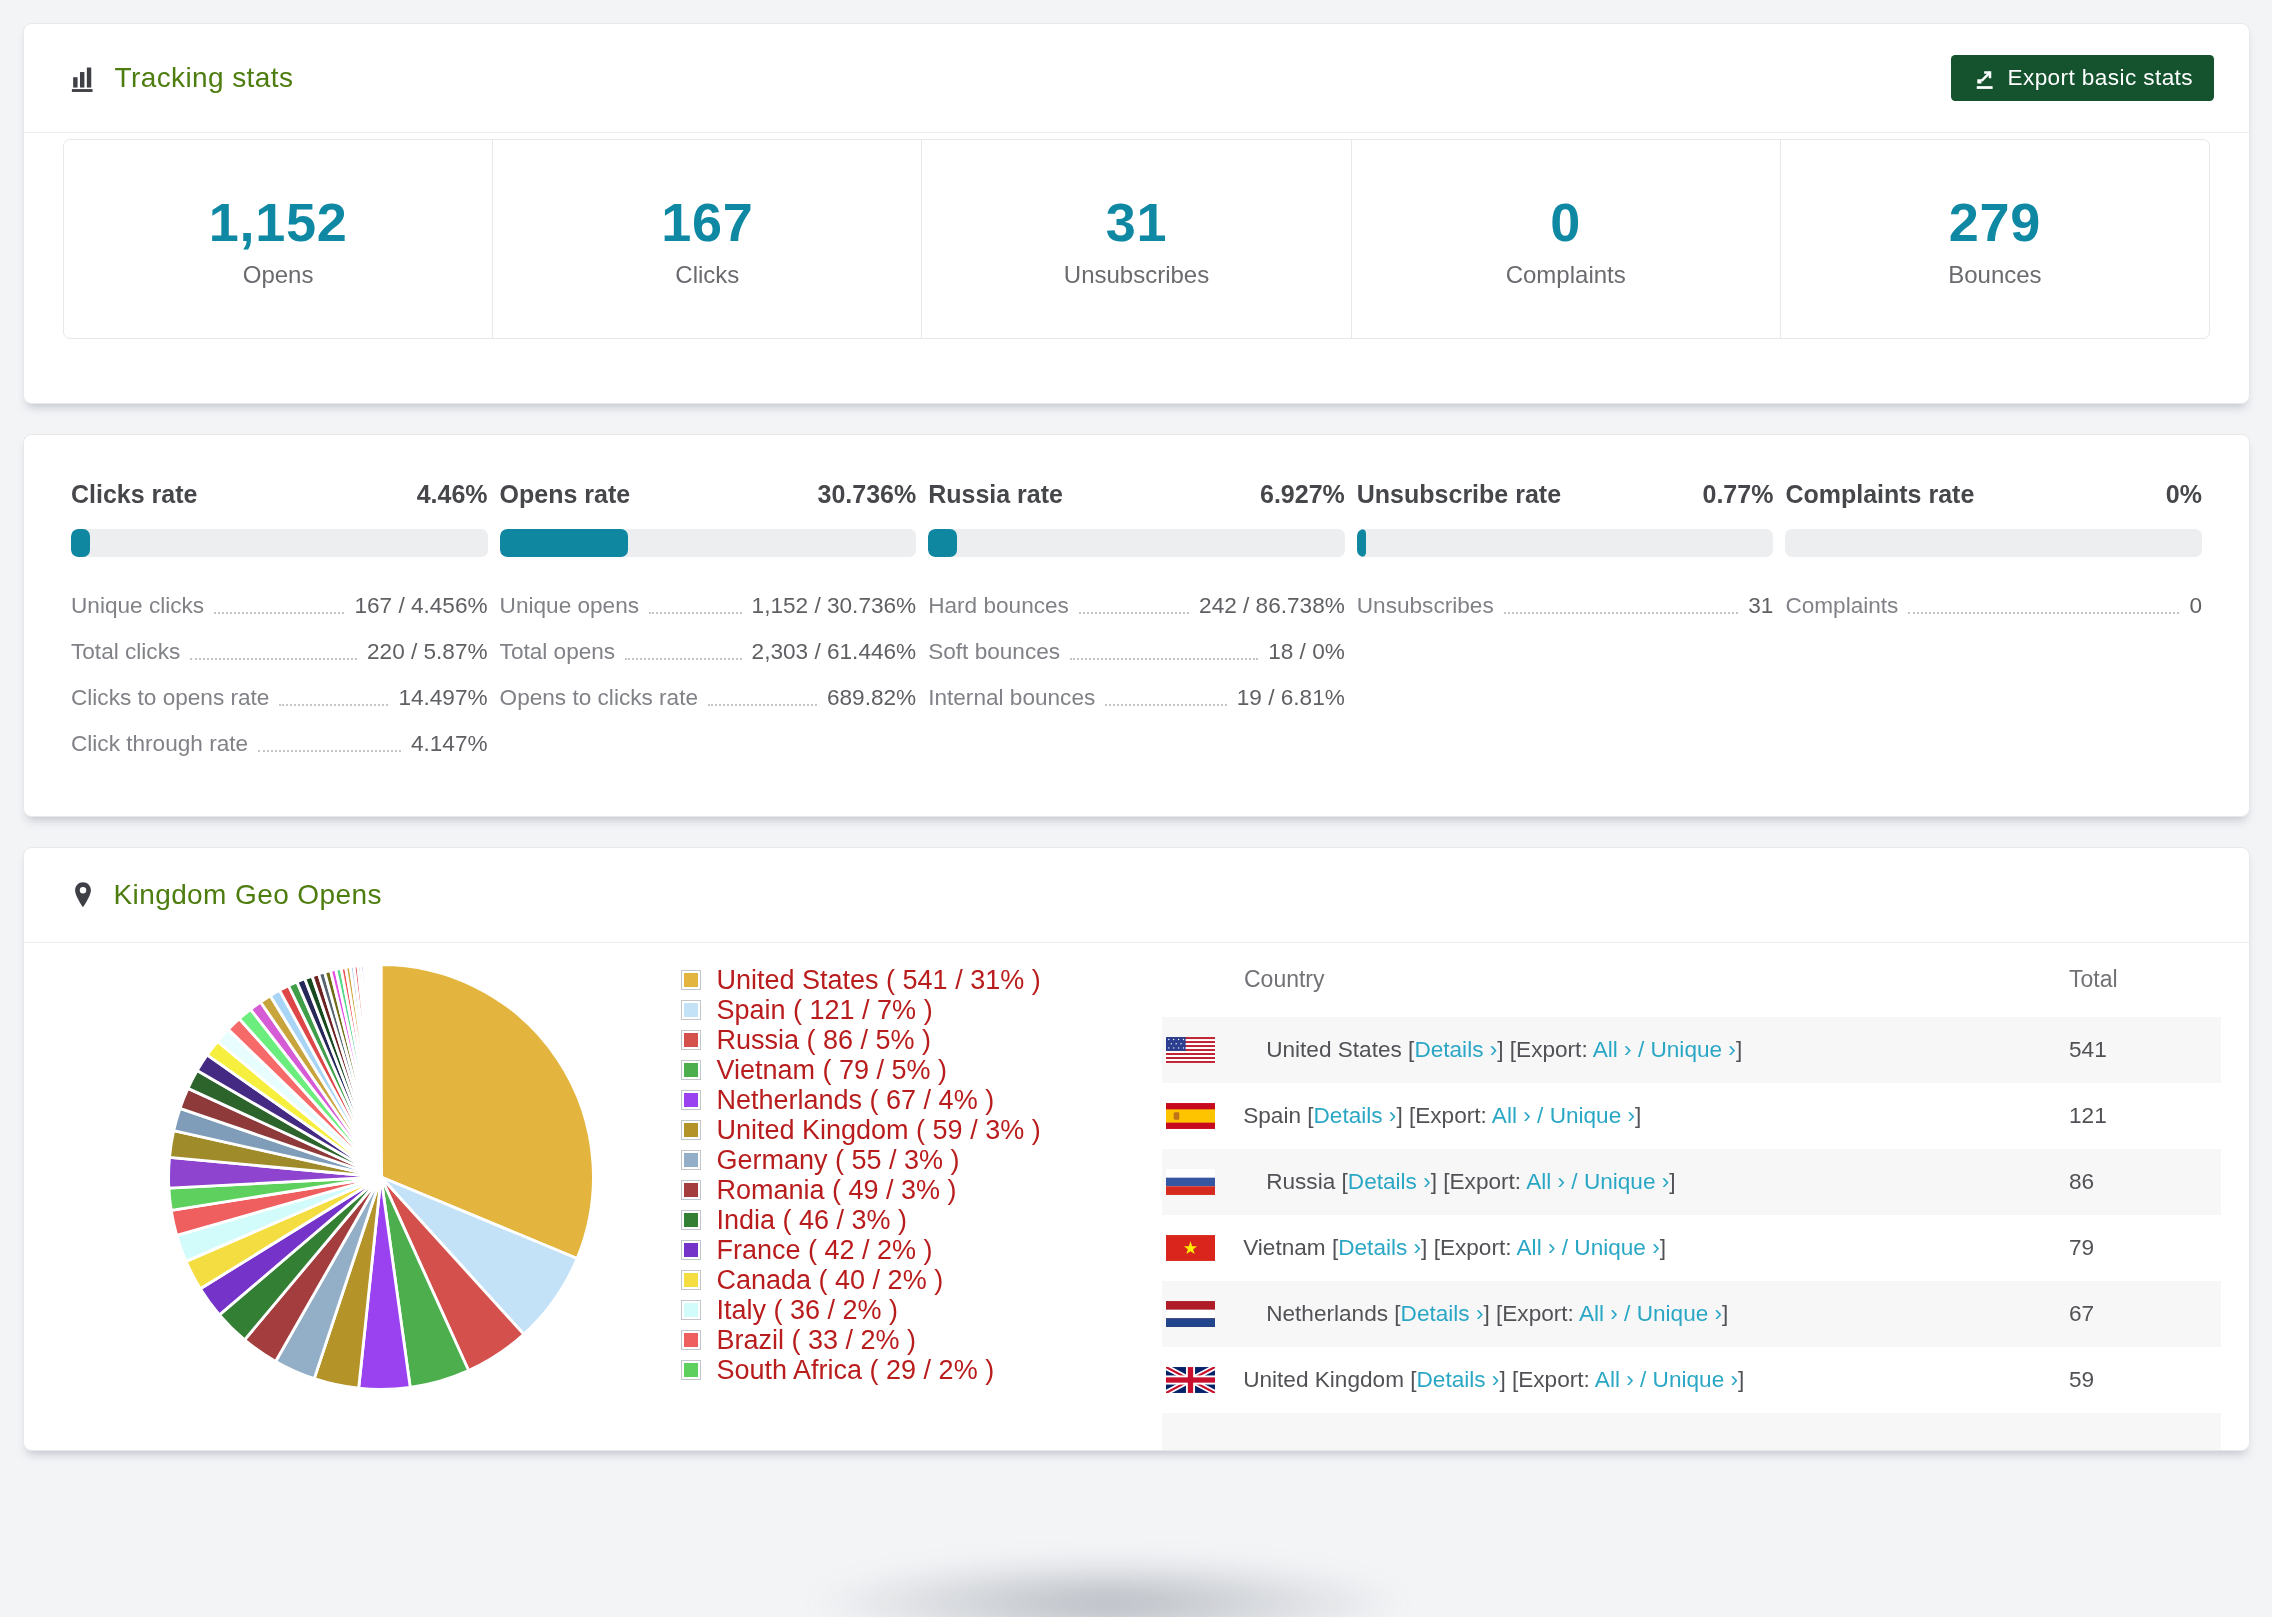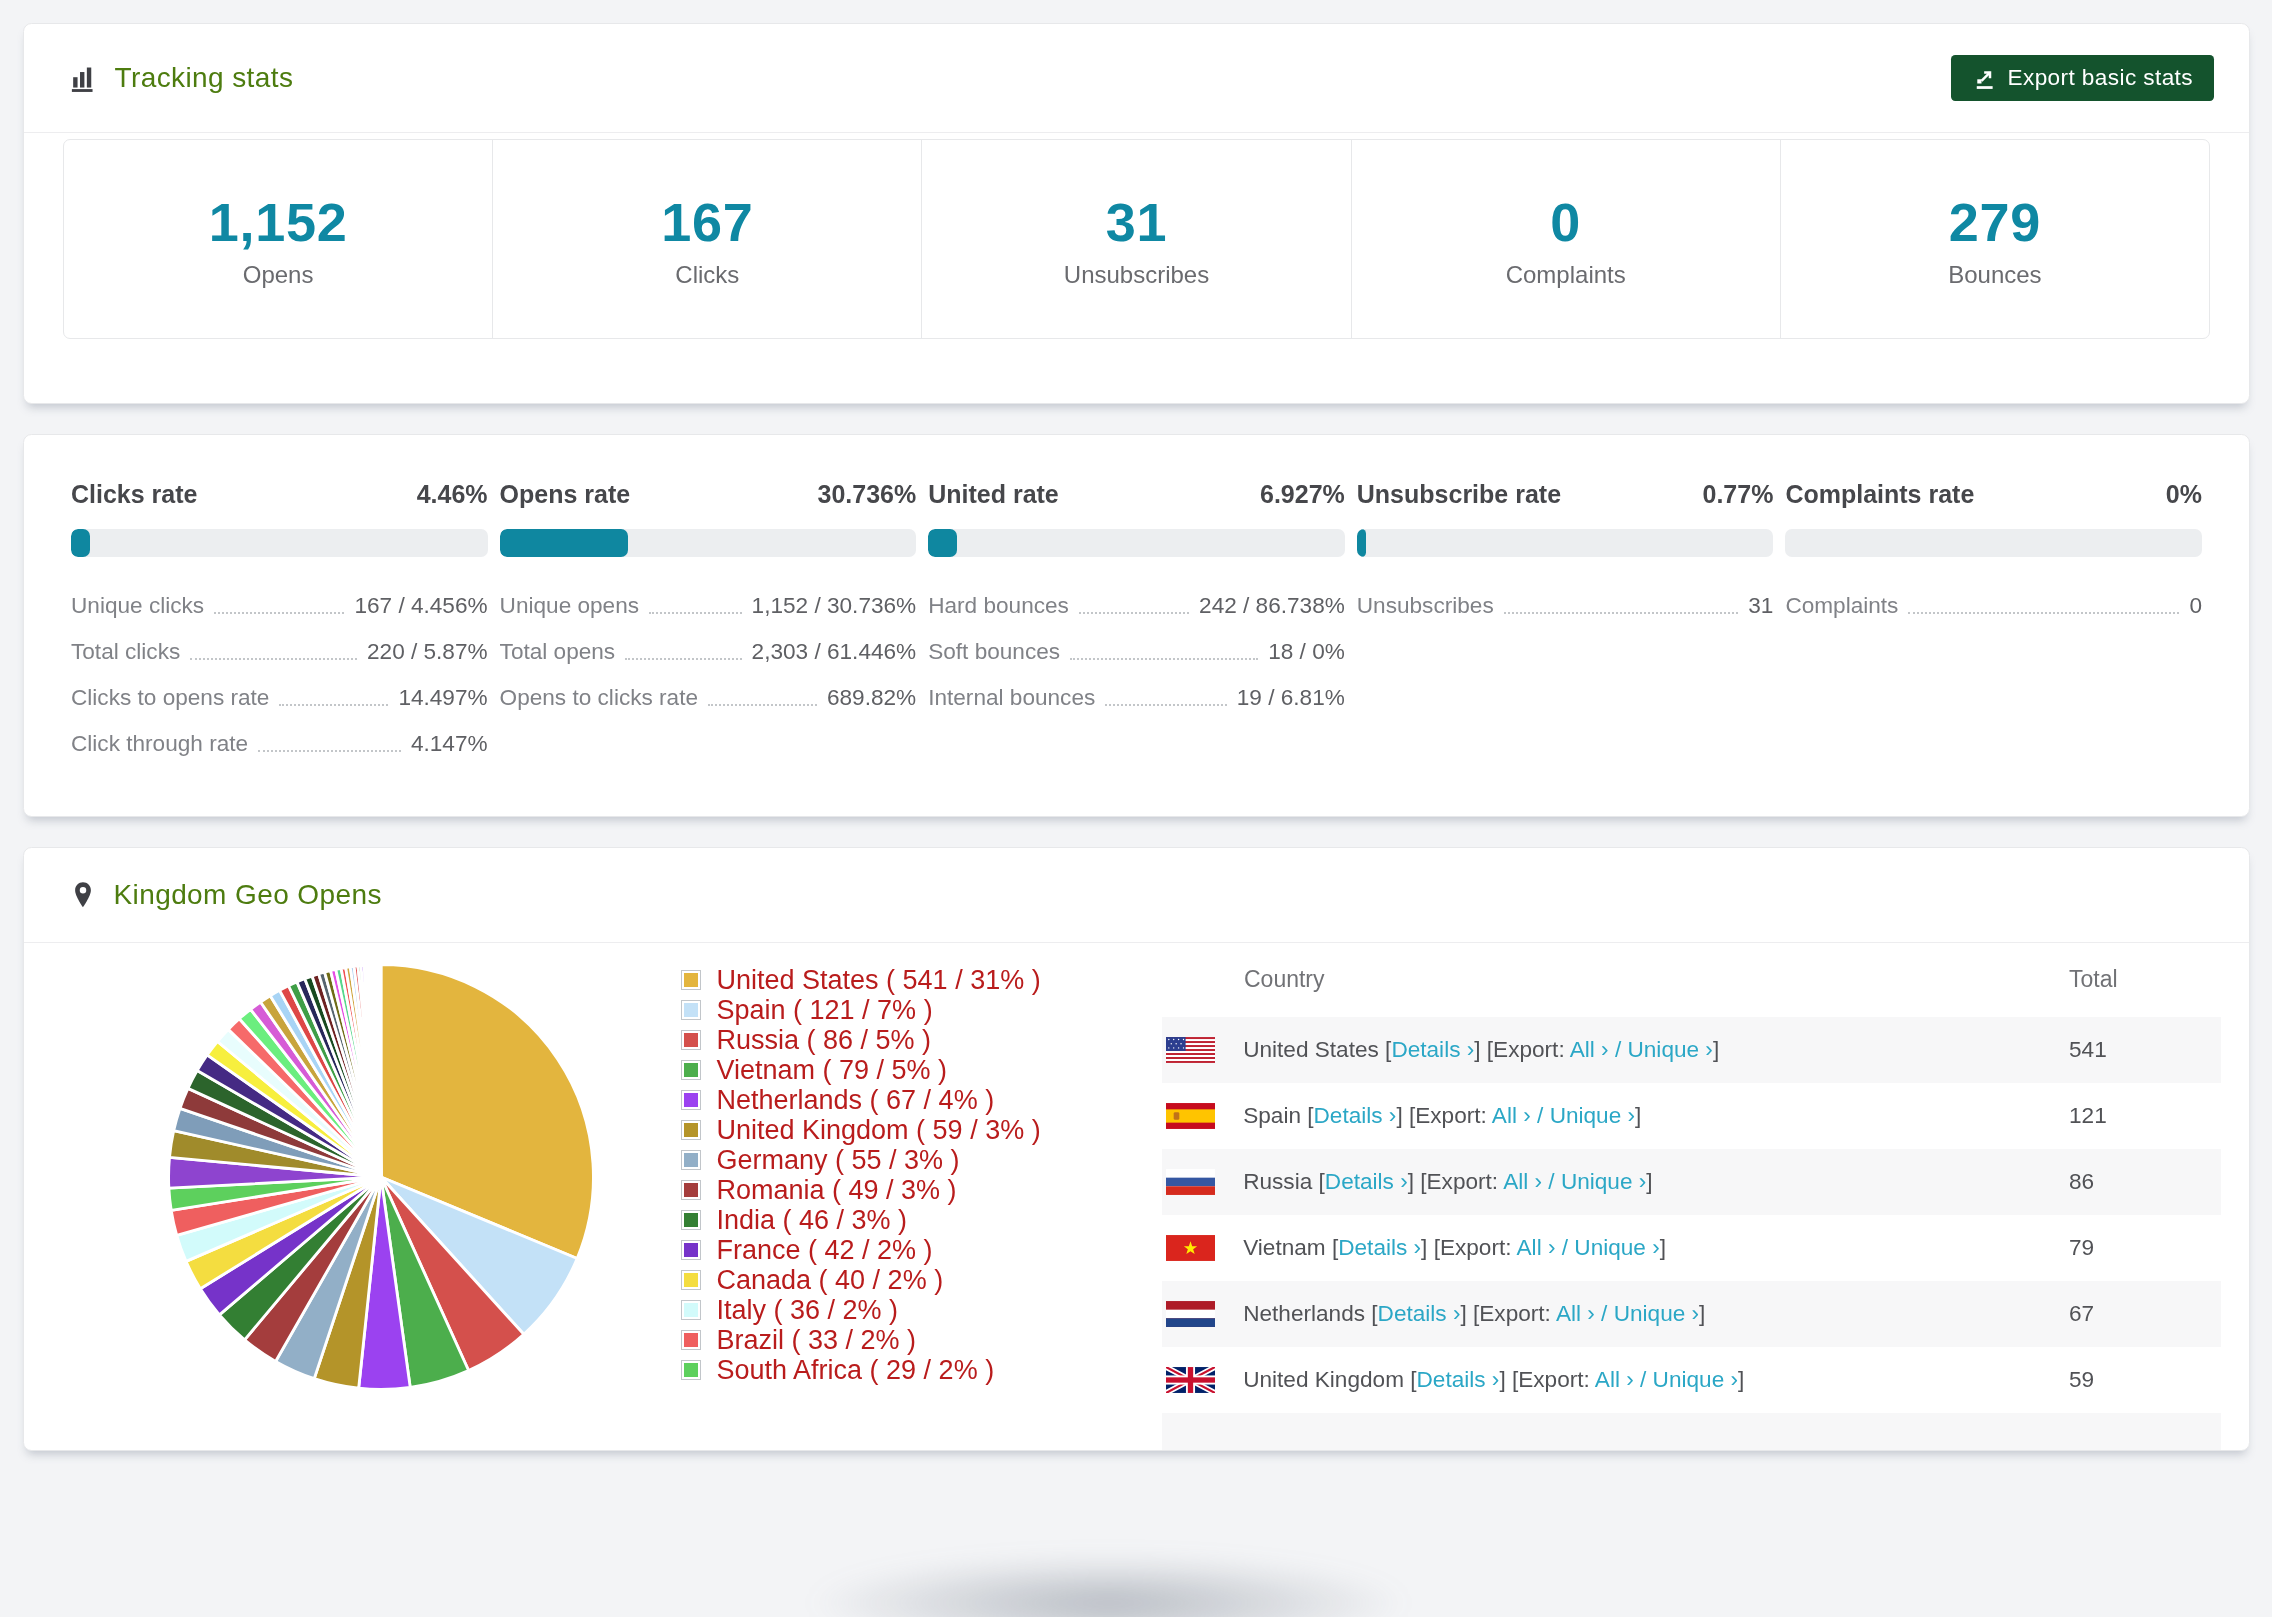--- a/index.html
+++ b/index.html
@@ -53,21 +53,21 @@
   .legend { margin-left:81px; margin-top:22.6px; width:438px; flex:none; }
   .legend-item { display:flex; align-items:center; height:30px; }
   .swatch { width:20px; height:20px; border:1.4px solid #c2c6ca; background:#fff; padding:2.1px; flex:none; }
   .swatch i { display:block; width:100%; height:100%; }
   .legend-text { font-size:27px; color:#b91c1c; margin-left:15.5px; white-space:nowrap; }
   .geo-table { width:1059px; margin-left:auto; margin-right:28px; flex:none; }
   .ghead { display:flex; align-items:center; height:74px; font-size:23px; color:#717276; }
   .ghead .country-h { margin-left:82px; }
   .ghead .total-h { margin-left:auto; width:152px; }
   .grow { display:flex; align-items:center; height:66px; padding-left:4.2px; font-size:22.6px; color:#515256; }
-  .grow.odd { background:#f7f7f8; }
+  .grow.odd { background:#f7f7f8;gap:23px; }
   .flag { width:49px; height:26px; flex:none; margin-right:28px; }
   .country-cell { white-space:nowrap; }
   .country-cell a { color:#2ba7c6; text-decoration:none; }
   .tl { color:#2ba7c6; }
   .total-cell { margin-left:auto; width:152px; color:#515256; }
   .bottom-shade {
     position:absolute; left:692px; top:1549px; width:833px; height:120px;
     background:radial-gradient(ellipse 50% 55% at 50% 45%, rgba(95,105,120,.40), rgba(95,105,120,0) 72%);
     filter:blur(11.3px); pointer-events:none; z-index:6;
   }
@@ -181,21 +181,21 @@
        </div>
             <div class="rrow">
          <span class="rlabel">Opens to clicks rate</span>
          <span class="leader"></span>
          <span class="rvalue">689.82%</span>
        </div>
     </div>
   </div>
         <div class="rate-block">
     <div class="rate-head">
-      <span class="rate-title">United rate</span>
+      <span class="rate-title">Russia rate</span>
       <span class="rate-value">6.927%</span>
     </div>
     <div class="bar">
             <div class="bar-fill" style="width:6.927%;background:#0f87a0"></div>
           </div>
     <div class="rate-rows">
             <div class="rrow">
          <span class="rlabel">Hard bounces</span>
          <span class="leader"></span>
          <span class="rvalue">242 / 86.738%</span>

